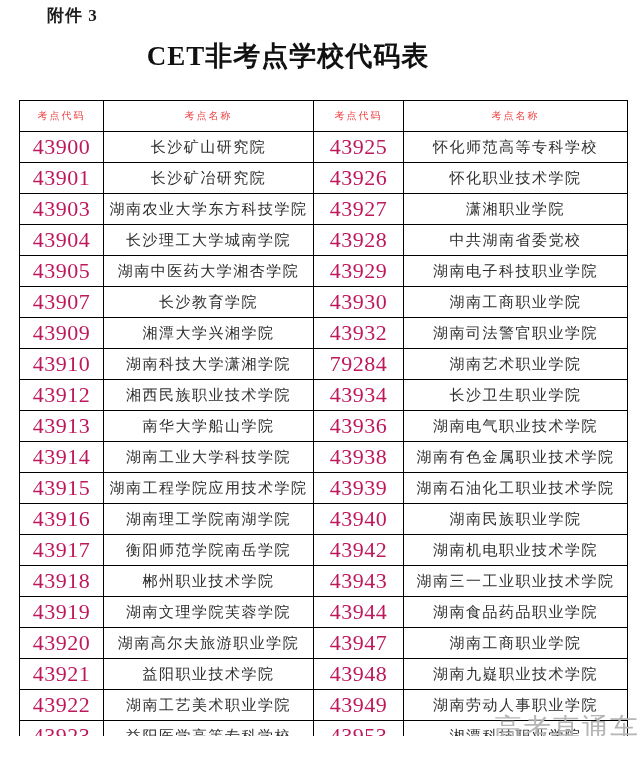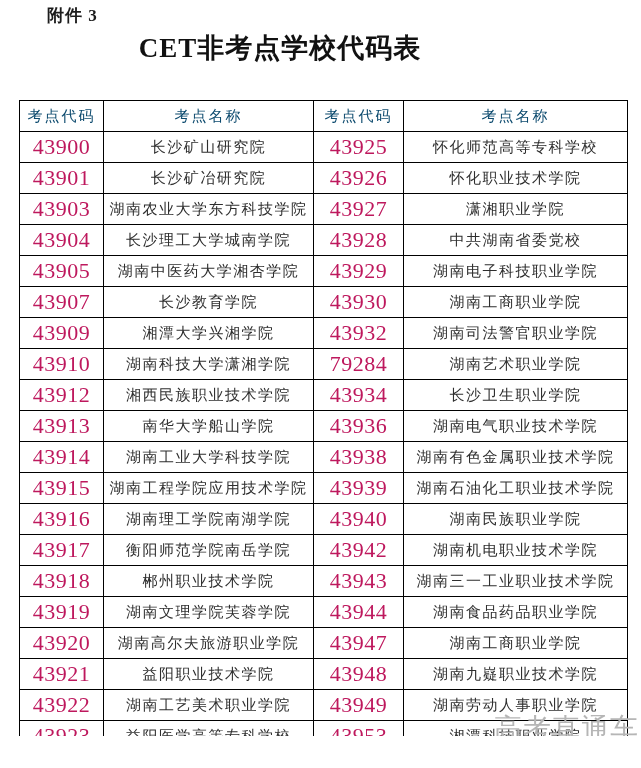--- a/index.html
+++ b/index.html
@@ -23,21 +23,21 @@
     font-size: 17px;
     font-weight: bold;
     color: #1c1c1c;
     letter-spacing: 1px;
   }
   .title {
     position: absolute;
     left: 0;
     top: 30px;
     width: 560px;
-    margin: 0;
+    margin: 8px;
     text-align: center;
     font-size: 27px;
     font-weight: bold;
     color: #111111;
     letter-spacing: 1px;
   }
   table.codes {
     position: absolute;
     left: 19px;
     top: 100px;
@@ -50,22 +50,22 @@
     border: 1px solid #000000;
     height: 30px;
     padding: 0;
     text-align: center;
     vertical-align: middle;
     overflow: hidden;
     white-space: nowrap;
   }
   table.codes th {
     font-weight: normal;
-    font-size: 15px;
-    color: #0c4a6e;
+    font-size: 10px;
+    color: #ef4444;
     letter-spacing: 2px;
   }
   td.code-cell {
     font-size: 22px;
     color: #be185d;
     letter-spacing: 0.5px;
   }
   td.name-cell {
     font-size: 15px;
     color: #2e2e2e;

